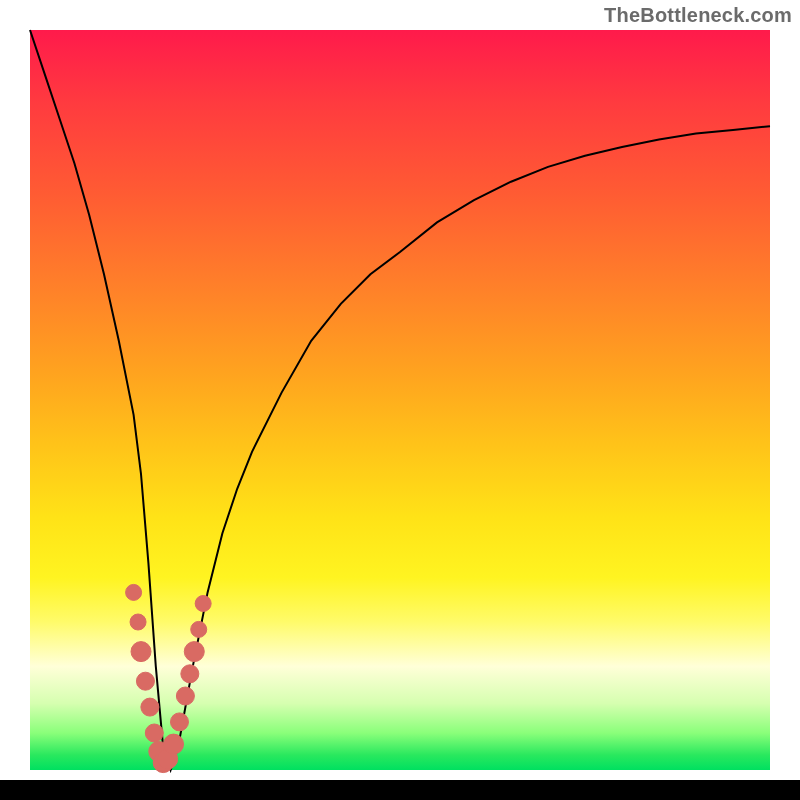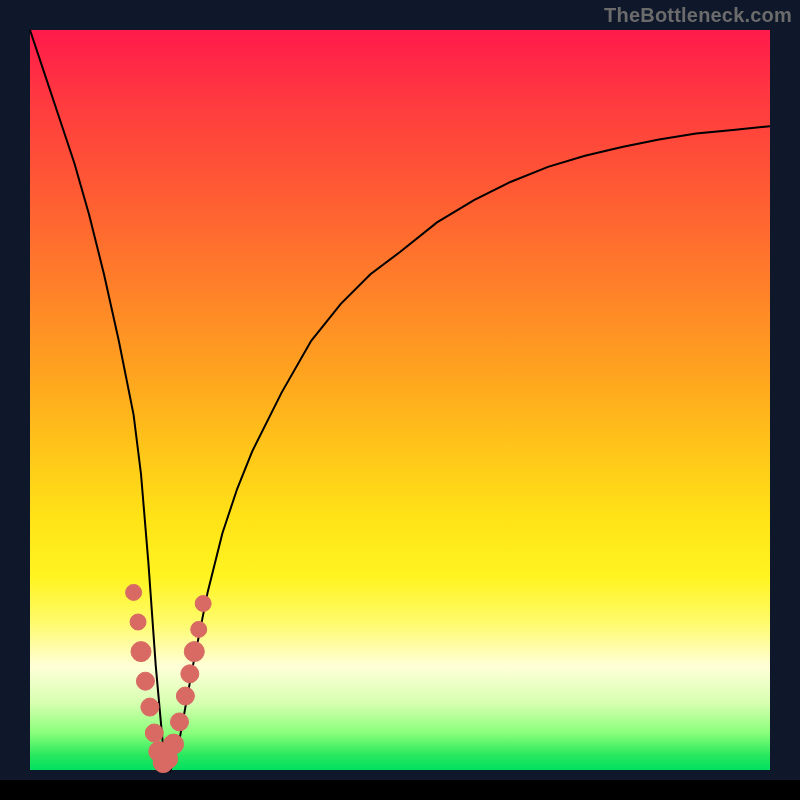--- a/index.html
+++ b/index.html
@@ -10,21 +10,21 @@
     overflow: hidden;
     background: #000;
     font-family: Arial, Helvetica, sans-serif;
   }
   .frame {
     position: absolute;
     left: 0;
     top: 0;
     width: 800px;
     height: 780px;
-    background: #0f172a;
+    background: #ffffff;
   }
   .plot-area {
     position: absolute;
     left: 30px;
     top: 30px;
     width: 740px;
     height: 740px;
     
     background: linear-gradient(to bottom,
       #ff1a4b 0%,

